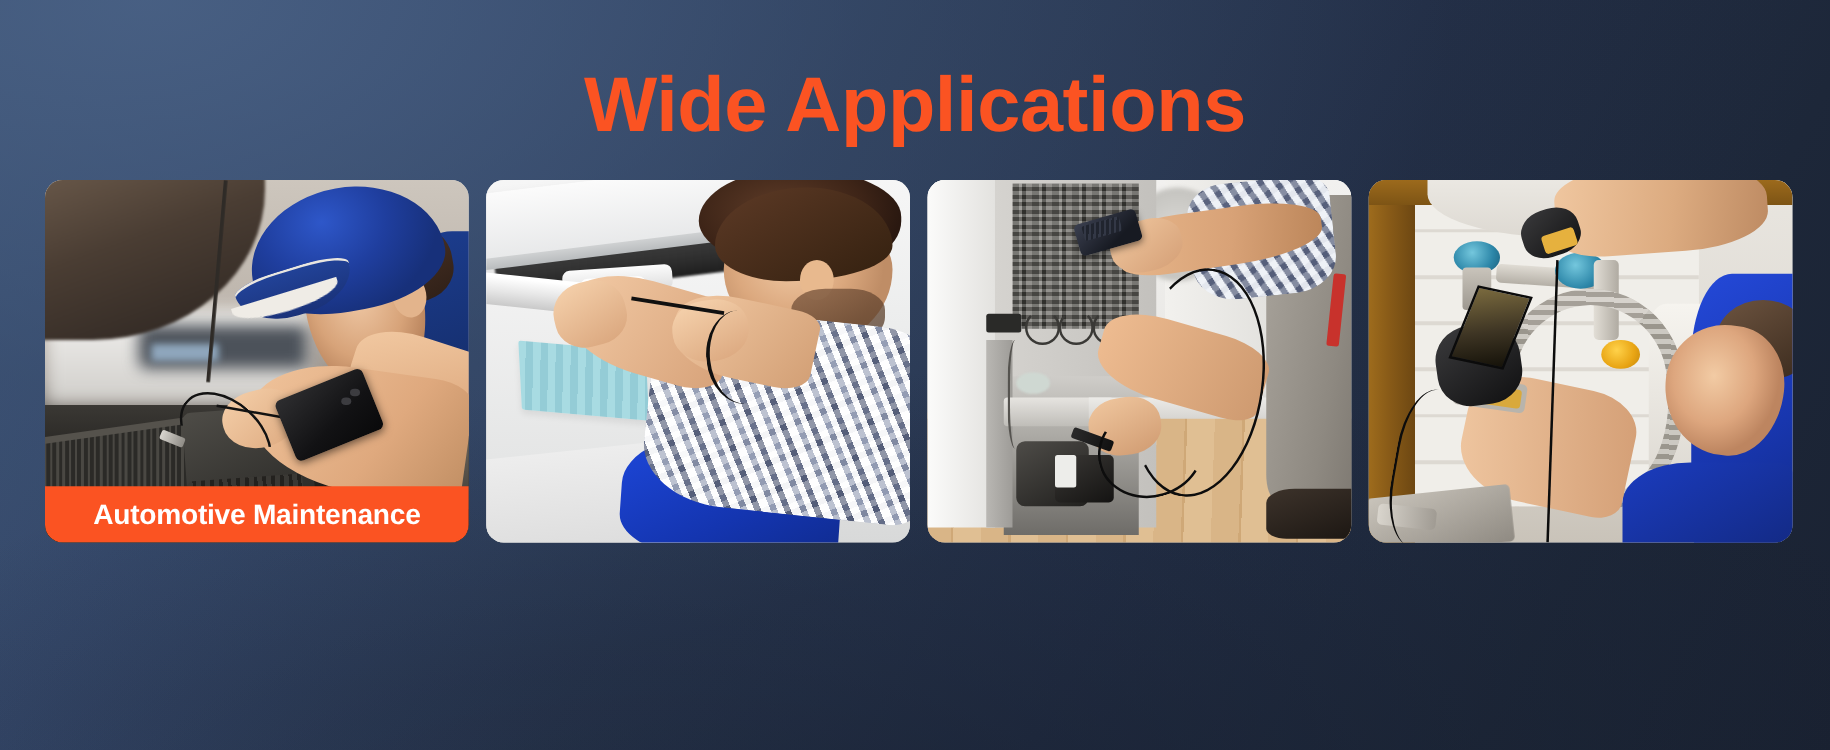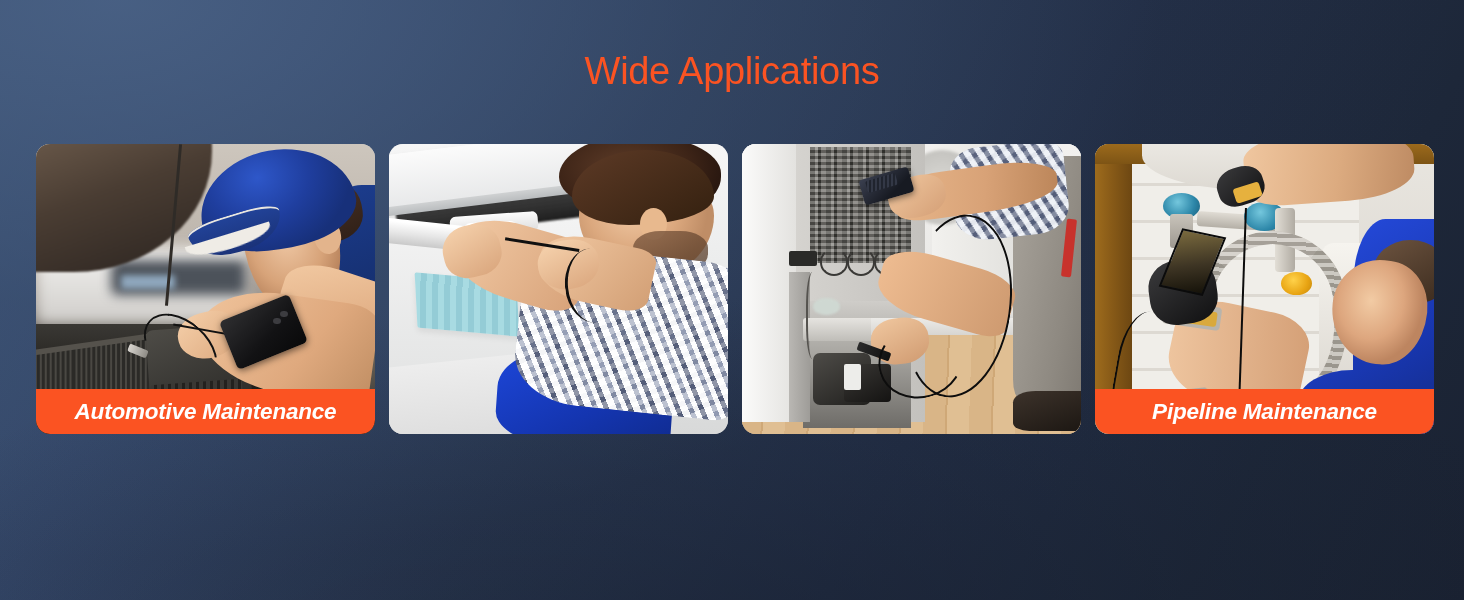--- a/index.html
+++ b/index.html
@@ -31,22 +31,22 @@
     pointer-events: none;
   }
 
   .title {
     position: absolute;
     top: 52px;
     left: 0;
     width: 100%;
     text-align: center;
     color: #fb5322;
-    font-size: 38px;
-    font-weight: normal;
+    font-size: 62px;
+    font-weight: bold;
     letter-spacing: -0.3px;
     line-height: 1.05;
     z-index: 5;
     font-family: "Liberation Sans", sans-serif;
   }
 
   .cards {
     position: absolute;
     top: 144px;
     left: 36px;
@@ -58,21 +58,20 @@
   }
 
   .card {
     position: relative;
     width: 339px;
     height: 290px;
     border-radius: 14px;
     overflow: hidden;
     background: #cfcfcf;
     flex: 0 0 339px;
-    font-style: italic;
   }
 
   .photo {
     position: absolute;
     inset: 0;
     overflow: hidden;
   }
 
   .label {
     position: absolute;
@@ -507,17 +506,16 @@
         <div class="sh c4-armL"></div>
         <div class="sh c4-cuffL2"></div>
         <div class="sh c4-cuffL"></div>
         <div class="sh c4-gloveL"></div>
         <div class="sh c4-screen"></div>
         <div class="sh c4-tools"></div>
         <div class="sh c4-tool2"></div>
         <div class="sh c4-cableV"></div>
         <div class="sh c4-cableD"></div>
       </div>
-      <div class="label">Pipeline Maintenance</div>
     </div>
 
   </div>
 </div>
 
 </body></html>

